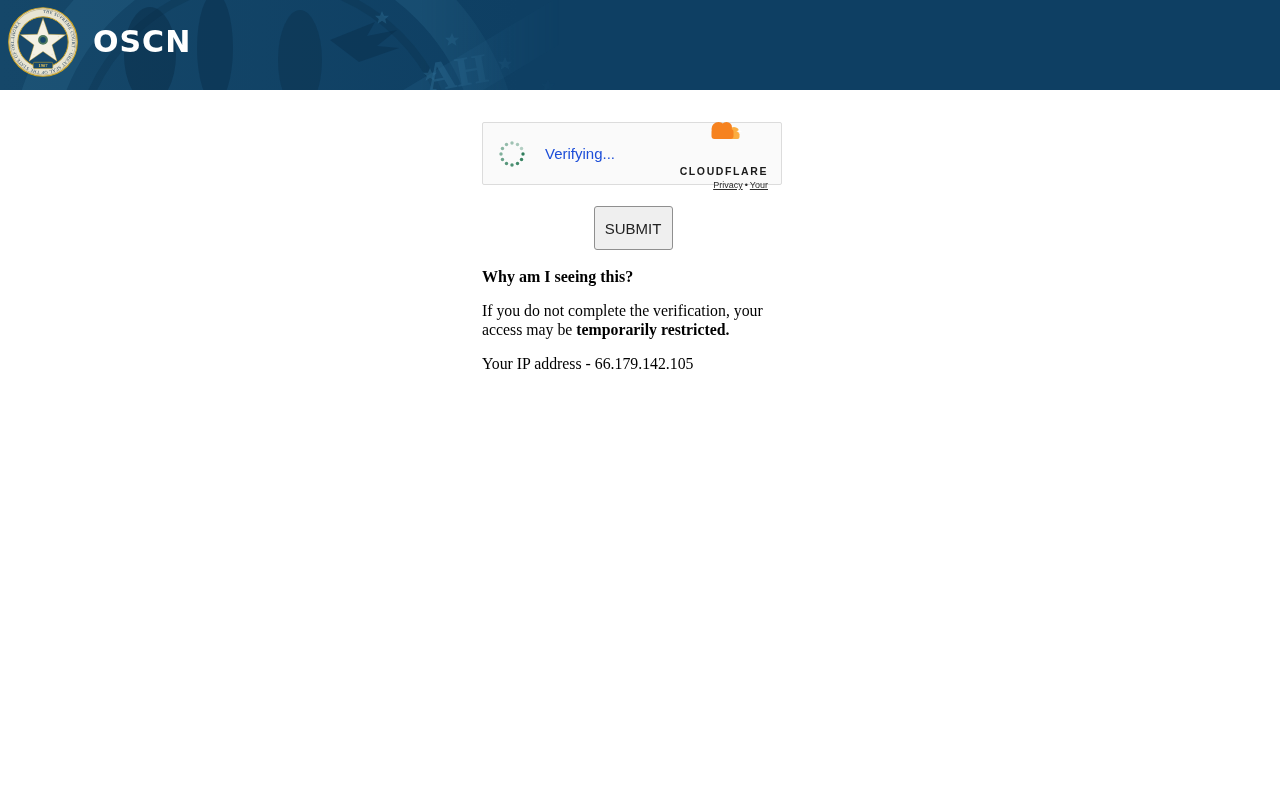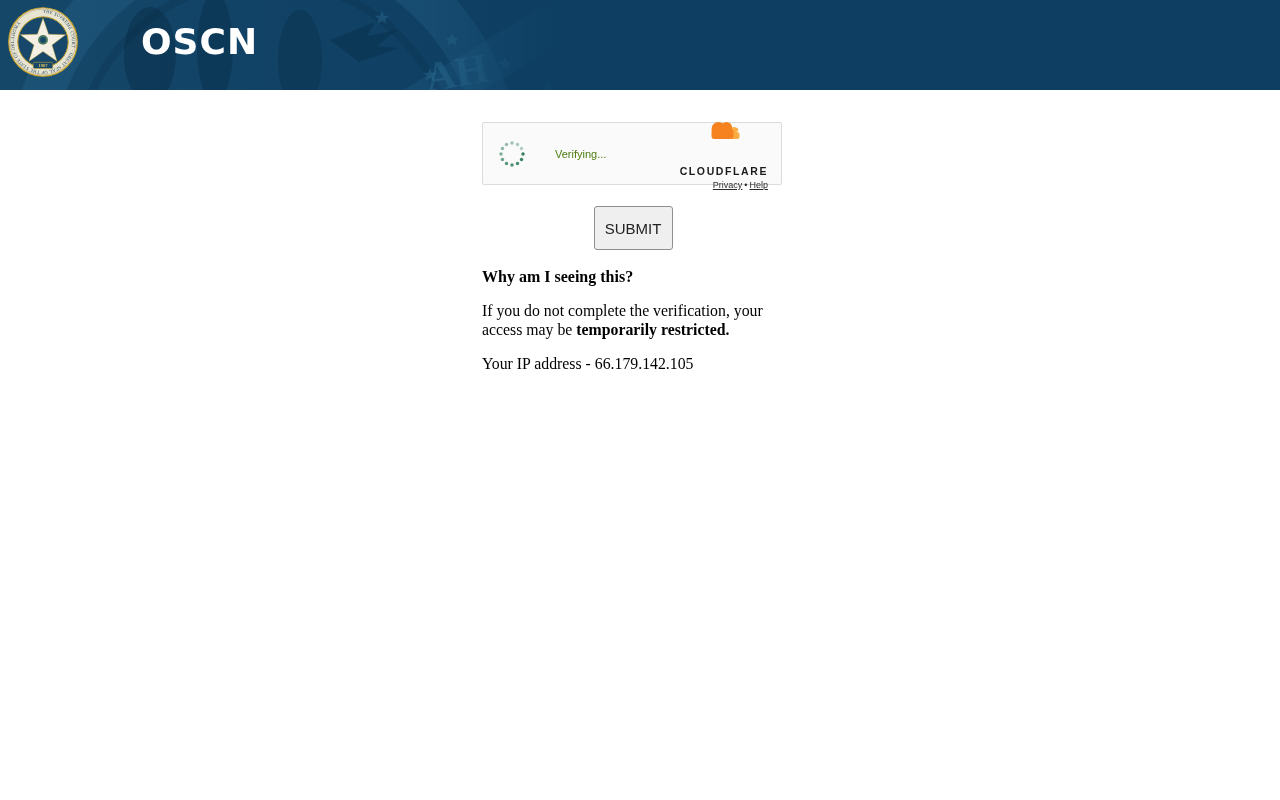--- a/index.html
+++ b/index.html
@@ -25,25 +25,24 @@
   }
   .brand-row {
     position: absolute; left: 8px; top: 7px;
     display: flex; align-items: center; gap: 15px;
     z-index: 2;
   }
   .seal-svg { width: 70px; height: 70px; display: block; }
   .brand-text {
     font-family: "DejaVu Sans", sans-serif;
     font-weight: 800;
-    font-size: 36px;
+    font-size: 30px;
     letter-spacing: 1px;
     color: #ffffff;
     line-height: 70px;
-    margin-left: 48px;
   }
 
   
   .content-col {
     width: 302px;
     margin-left: 482px;
     padding-top: 32px;
   }
 
   
@@ -52,22 +51,22 @@
     background: #FAFAFA;
     border: 1px solid #DCDCDC;
     border-radius: 2px;
     display: flex; align-items: center;
     padding: 0 13px 0 14px;
   }
   .spinner { width: 30px; height: 30px; flex: 0 0 auto; animation: spin 1.4s linear infinite; }
   @keyframes spin { to { transform: rotate(360deg); } }
   .verifying-text {
     font-family: "Liberation Sans", sans-serif;
-    font-size: 11px; color: #4d7c0f;
-    margin-left: 28px;
+    font-size: 15px; color: #1d4ed8;
+    margin-left: 18px;
     white-space: nowrap;
   }
   .cf-brand {
     margin-left: auto;
     display: flex; flex-direction: column; align-items: center;
     padding-top: 2px;
   }
   .cf-cloud { width: 36px; height: 22px; display: block; margin-bottom: 1px; }
   .cf-wordmark {
     font-family: "Liberation Sans", sans-serif;
@@ -198,21 +197,21 @@
         </g>
         <g fill="#F6821F">
           <circle cx="12.5" cy="10" r="7"></circle>
           <circle cx="20.5" cy="8.5" r="5.5"></circle>
           <rect x="5.5" y="10" width="22" height="10" rx="3"></rect>
         </g>
         <polygon fill="#ffffff" points="33.2,9.2 34,11.4 36,12.2 34,13 33.2,15.2 32.4,13 30.4,12.2 32.4,11.4"></polygon>
       </svg>
       <div class="cf-wordmark">CLOUDFLARE</div>
       <div class="cf-links">
-        <a href="#">Privacy</a><span class="dot-sep">•</span><a href="#">Help</a>
+        <a href="#">Privacy</a><span class="dot-sep">•</span><a href="#">Your</a>
       </div>
     </div>
   </div>
 
   <button class="submit-btn">SUBMIT</button>
 
   <h3 class="info-heading">Why am I seeing this?</h3>
 
 
   <p class="info-p"><span>If you do not complete the verification, your access may be </span><strong>temporarily restricted.</strong></p>

